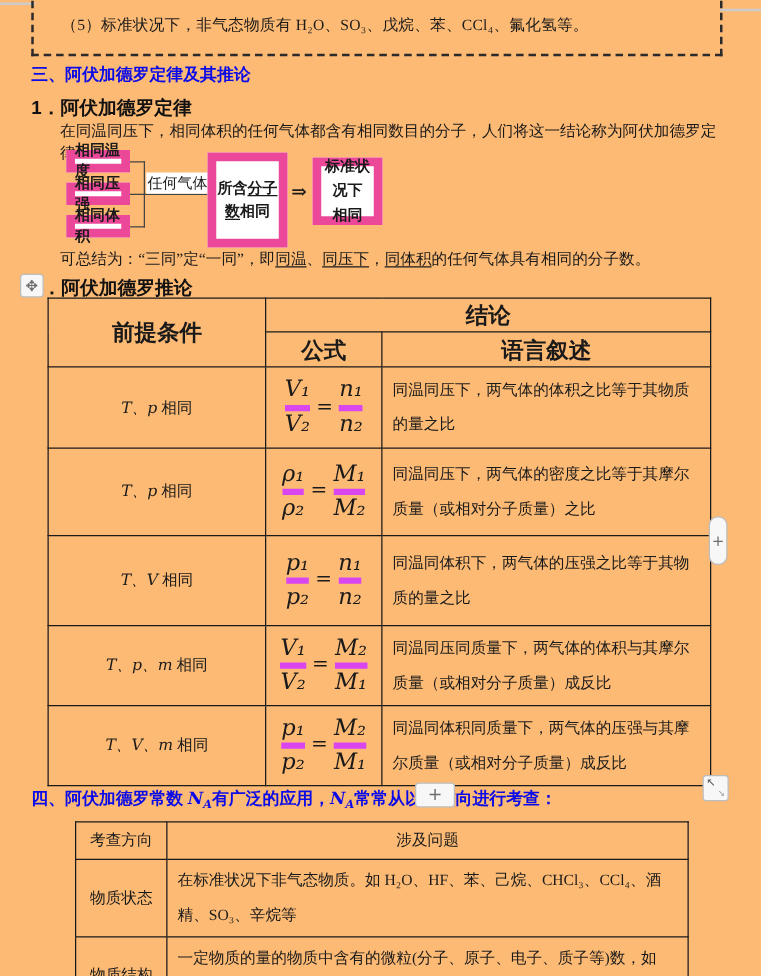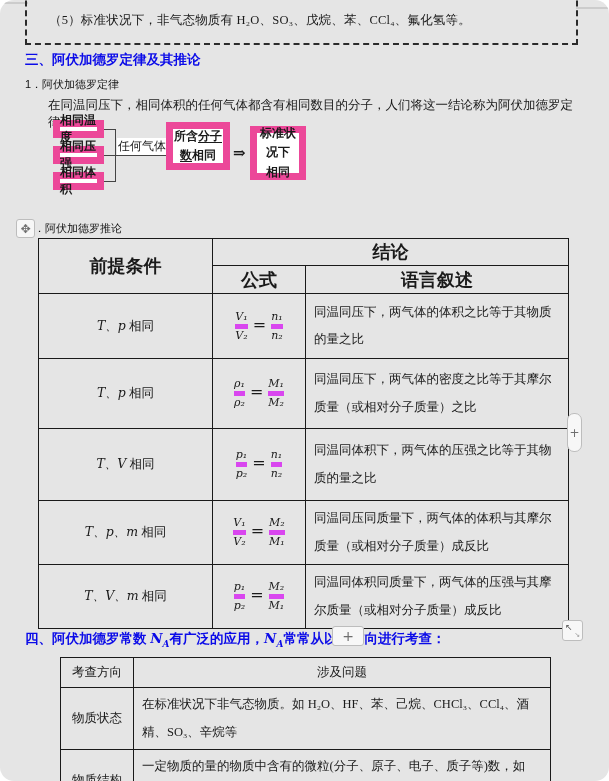--- a/index.html
+++ b/index.html
@@ -1,35 +1,35 @@
 <!DOCTYPE html>
 <html><head>
 <meta charset="utf-8">
 <style>
   * { margin:0; padding:0; box-sizing:border-box; }
   html,body { background:#ffffff; }
   .page {
-    position:relative; width:609px; height:781px; background:#e5e5e5; overflow:hidden;
-    font-family:"Liberation Serif","DejaVu Serif",serif; color:#1a1a1a;border-radius:14px;
+    position:relative; width:609px; height:781px; background:#fdba74; overflow:hidden;
+    font-family:"Liberation Serif","DejaVu Serif",serif; color:#1a1a1a;
   }
   .edge-mark { position:absolute; background:#cccccc; }
 
   
   .note-box {
     position:absolute; left:25px; top:-9px; width:553px; height:54px;
     border:2px dashed #2b2b2b;
   }
   .note-box .note-text {
     position:absolute; left:22px; top:19px; font-size:12.5px; letter-spacing:.2px;
   }
 
   .h-blue { position:absolute; font-family:"Liberation Sans","DejaVu Sans",sans-serif;
     font-weight:bold; font-size:13.5px; color:#0b0be8; }
   .h-black { position:absolute; font-family:"Liberation Sans","DejaVu Sans",sans-serif;
-    font-weight:normal; font-size:11px; color:#111; }
+    font-weight:bold; font-size:15px; color:#111; }
   .para { position:absolute; font-size:12.5px; }
 
   
   .diagram { position:absolute; left:53px; top:116px; width:306px; height:84px; font-size:12px; }
   .dg-box { position:absolute; border:7px solid #ec4899; display:flex; align-items:center;
     justify-content:center; font-weight:bold; font-size:12px; background:#fff; }
   .dg-line { position:absolute; background:#444; }
   .dg-label { position:absolute; font-weight:normal; background:#fff; padding:0 1px; }
   .dg-big { flex-direction:column; line-height:1.6; text-align:center; }
   .dg-arrow { position:absolute; font-size:15px; font-weight:bold; }
@@ -49,21 +49,21 @@
   
   table { border-collapse:collapse; table-layout:fixed; }
   .main-table { position:absolute; left:38px; top:238px; width:530px; }
   .main-table td, .main-table th { border:1.4px solid #1a1a1a; font-weight:normal; }
   .main-table th { font-weight:bold; font-size:18px; text-align:center; }
   .cell-premise { text-align:center; vertical-align:middle; font-size:12.5px; }
   .cell-formula { text-align:center; vertical-align:middle; }
   .cell-desc { vertical-align:middle; font-size:12.5px; padding:4px 8px; line-height:2.2; }
   .var { font-style:italic; font-family:"DejaVu Serif",serif; }
   .frac { display:inline-flex; flex-direction:column; vertical-align:middle;
-    font-style:italic; font-family:"DejaVu Serif",serif; font-size:11px; line-height:1.25;
+    font-style:italic; font-family:"DejaVu Serif",serif; font-size:18px; line-height:1.25;
     text-align:center; }
   .frac .den { border-top:5px solid #d946ef; }
   .eq { margin:0 5px; font-family:"DejaVu Serif",serif; }
 
   
   .h4-wrap { position:absolute; left:25px; top:630px; width:545px; }
   .na { font-style:italic; font-family:"DejaVu Serif",serif; }
   .na sub { font-size:9px; }
 
   
@@ -95,31 +95,34 @@
     <div class="dg-box" style="left:0;top:30px;width:51px;height:18px;">相同压强</div>
     <div class="dg-box" style="left:0;top:56px;width:51px;height:18px;">相同体积</div>
 
     <div class="dg-line" style="left:51px;top:13px;width:12px;height:1px;"></div>
     <div class="dg-line" style="left:51px;top:39px;width:12px;height:1px;"></div>
     <div class="dg-line" style="left:51px;top:65px;width:12px;height:1px;"></div>
     <div class="dg-line" style="left:62px;top:13px;width:1px;height:53px;"></div>
     <div class="dg-line" style="left:62px;top:39px;width:51px;height:1px;"></div>
     <div class="dg-label" style="left:64px;top:22px;">任何气体</div>
 
-    <div class="dg-box dg-big" style="left:113px;top:6px;width:64px;height:48px;">
+    <div class="dg-box dg-big" style="left:113px;top:6px;width:64px;height:76px;">
       <span><span>所含</span><span class="u">分子</span></span>
       <span><span class="u">数</span><span>相同</span></span>
     </div>
     <div class="dg-arrow" style="left:180px;top:28px;">⇒</div>
     <div class="dg-box dg-big" style="left:197px;top:10px;width:56px;height:54px;">
       <span>标准状况下</span>
       <span>相同</span>
     </div>
   </div>
 
+  <div class="para" style="left:48px;top:199px;width:540px;">
+    <span>可总结为：“三同”定“一同”，即</span><span class="u">同温</span><span>、</span><span class="u">同压下</span><span>，</span><span class="u">同体积</span><span>的任何气体具有相同的分子数。</span>
+  </div>
 
   <div class="ctl move-handle">✥</div>
   <div class="h-black" style="left:34px;top:221px;">．阿伏加德罗推论</div>
 
   <table class="main-table">
     <colgroup>
         <col style="width:174px">
         <col style="width:93px">
         <col style="width:263px">
       </colgroup>

